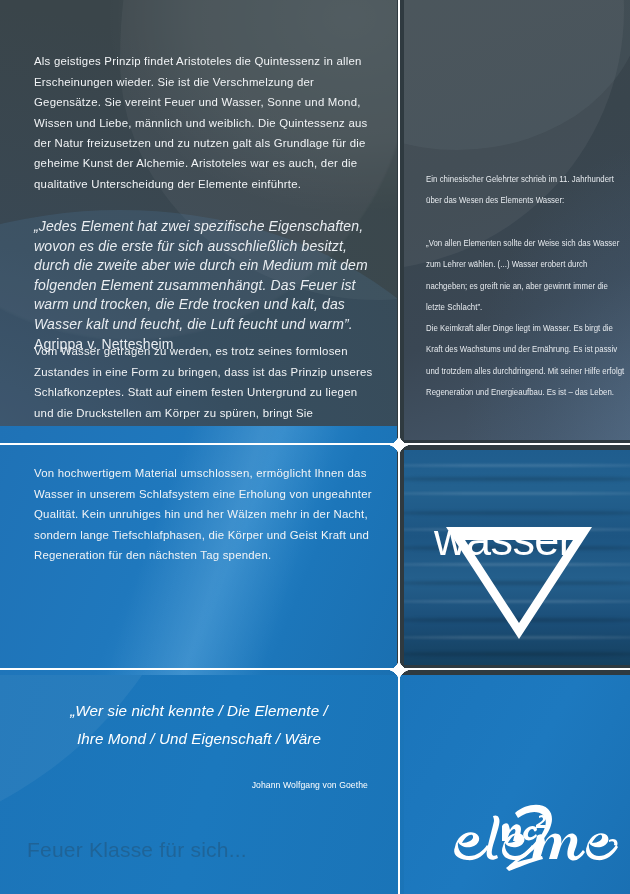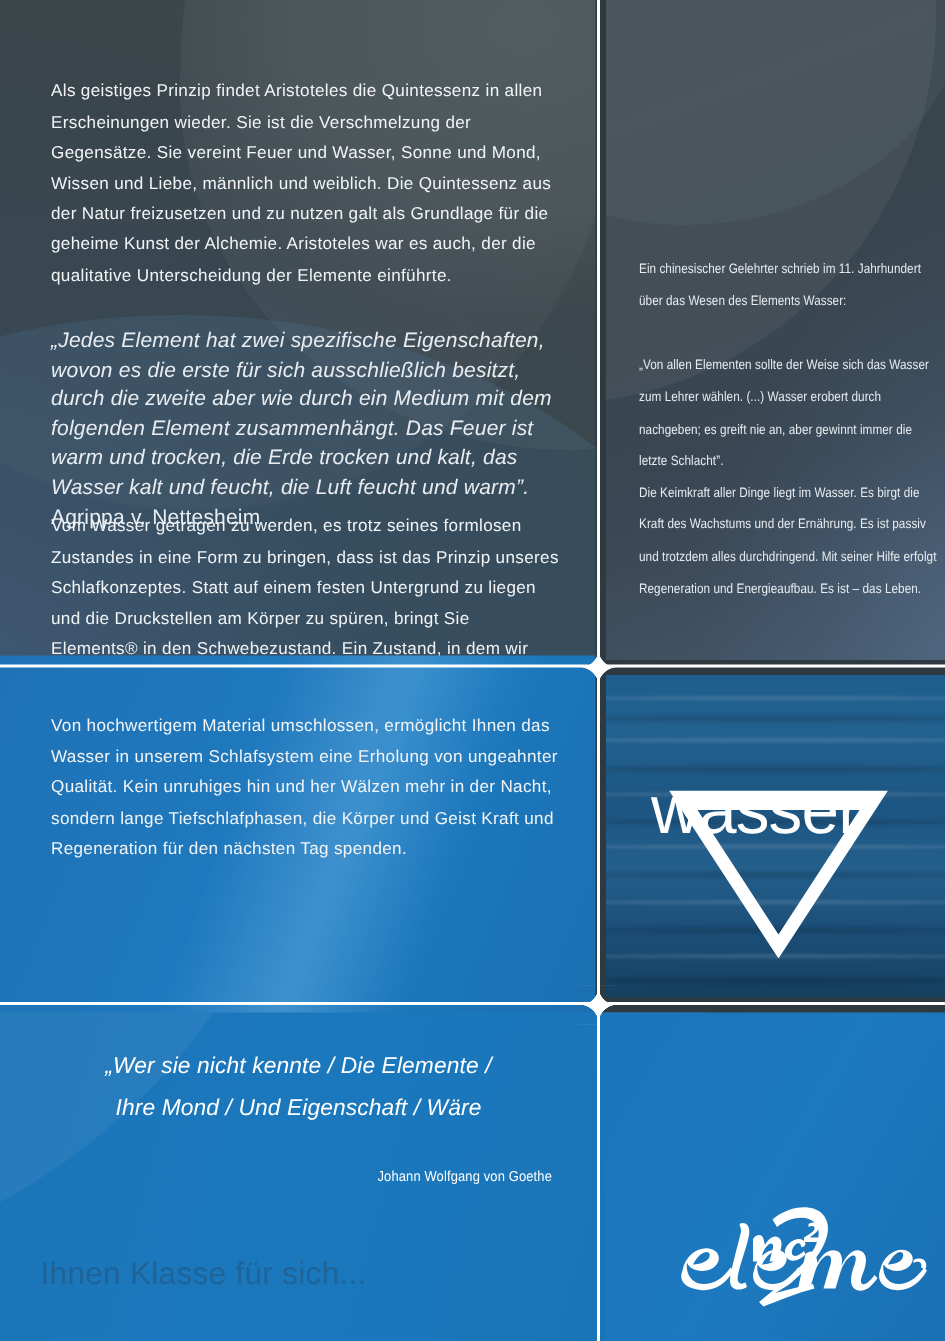--- a/index.html
+++ b/index.html
@@ -71,21 +71,21 @@
   #panel-chinese .swoosh2 {
     position: absolute;
     left: -120px; top: -180px;
     width: 360px; height: 330px;
     border-radius: 50% 46% 54% 50% / 58% 52% 48% 42%;
     background: rgba(120,140,150,0.12);
   }
 
   
   #panel-material {
-    left: 0; top: 437px; width: 397px; height: 278px;
+    left: 0; top: 426px; width: 397px; height: 278px;
     background:
       linear-gradient(112deg, #1f72b6 0%, #1f78bd 38%, #2b86c9 56%, #1c76ba 72%, #1a6fb0 100%);
   }
   #panel-material .sheen {
     position: absolute;
     left: 150px; top: -60px;
     width: 150px; height: 360px;
     background: linear-gradient(90deg, rgba(255,255,255,0.0), rgba(255,255,255,0.09), rgba(255,255,255,0.0));
     transform: rotate(18deg);
   }
@@ -316,21 +316,21 @@
       <path d="M160 40 C166 37 170 41 168 46 L165 45 C166 42 164 40 160 42 Z"></path>
 
       <path d="M66 13 C76 4 92 2 99 9 C106 16 103 27 96 37 C89 47 78 56 68 62 C76 60 86 57 93 56 L94 59 C82 62 68 68 60 71 L57 68 C68 59 82 48 90 38 C97 29 99 20 94 15 C89 10 78 11 69 18 Z"></path>
 
       <path d="M53 26 C55 23 59 22 60 26 L61 30 C63 26 67 23 70 25 C73 27 72 31 71 35 L69 41 L64 41 L66 33 C67 30 66 29 65 29 C63 29 60 33 59 37 L58 41 L53 41 L53 26 Z"></path>
       <path d="M77 29 C81 25 87 25 88 29 C88 31 86 32 85 31 C85 29 83 28 81 30 C79 32 78 36 80 37 C82 38 85 36 87 34 L88 36 C85 40 79 42 76 39 C73 36 74 32 77 29 Z"></path>
       <path d="M90 16 C93 14 97 15 97 18 C97 21 93 23 91 25 L97 25 L96 28 L87 28 L87 25 C90 23 94 21 94 19 C94 17 92 17 90 18 Z"></path>
     </g>
   </svg>
 
-  <div id="tagline">Ihnen Klasse für sich...</div>
+  <div id="tagline">Feuer Klasse für sich...</div>
 
   <div class="vline" style="left:398px; top:0; height:443px;"></div>
   <div class="vline" style="left:398px; top:448px; height:220px;"></div>
   <div class="vline" style="left:398px; top:672px; height:222px;"></div>
   <div class="hline" style="left:0; top:443px; width:396px;"></div>
   <div class="hline" style="left:402px; top:443px; width:228px;"></div>
   <div class="hline" style="left:0; top:668px; width:396px;"></div>
   <div class="hline" style="left:402px; top:668px; width:228px;"></div>
 
   <div class="star" style="left:386px; top:432px;"></div>

